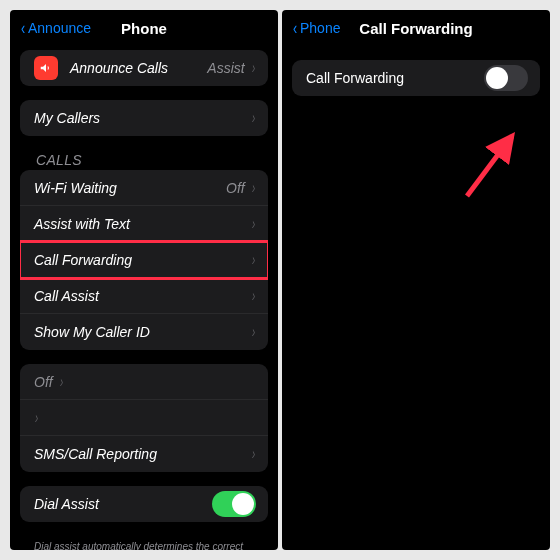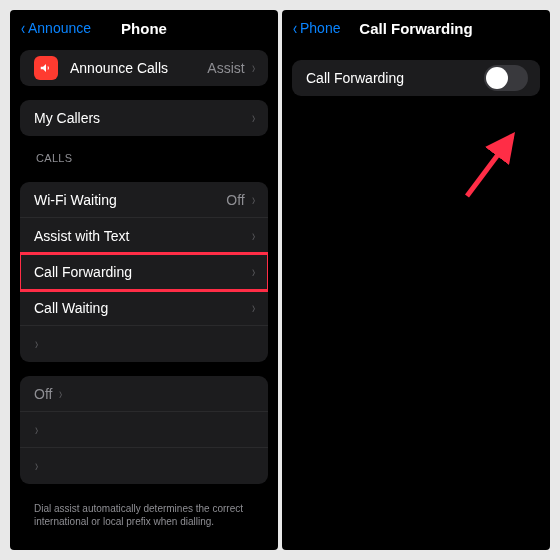--- a/index.html
+++ b/index.html
@@ -46,32 +46,33 @@
       font-size: 15px;
       font-weight: 600;
       position: absolute;
       left: 50%;
       transform: translateX(-50%);
     }
     .scroll-area {
       flex: 1;
       overflow: hidden;
       padding: 4px 10px 0 10px;
+      font-style: italic;
     }
     .group {
       background: #1c1c1e;
       border-radius: 9px;
       overflow: hidden;
       margin-bottom: 14px;
     }
     .group-title {
       color: #8e8e93;
-      font-size: 11px;
+      font-size: 14px;
       text-transform: uppercase;
-      padding: 2px 4px 18px 16px;
+      padding: 2px 4px 2px 16px;
       letter-spacing: 0.3px;
     }
     .row {
       display: flex;
       align-items: center;
       height: 36px;
       padding: 0 12px 0 14px;
       border-bottom: 0.5px solid #2a2a2c;
       font-size: 14px;
       color: #fff;
@@ -184,41 +185,51 @@
       </div>
       <div class="row">
         <span class="row-label">Assist with Text</span>
         <span class="chevron-right">›</span>
       </div>
       <div class="row row-highlight">
         <span class="row-label">Call Forwarding</span>
         <span class="chevron-right">›</span>
       </div>
       <div class="row">
-        <span class="row-label">Call Waiting</span>
-        <span class="chevron-right">›</span>
-      </div>
-      <div class="row">
+        <span class="row-label">Call Assist</span>
+        <span class="chevron-right">›</span>
+      </div>
+      <div class="row">
+        <span class="row-label">Show My Caller ID</span>
         <span class="chevron-right">›</span>
       </div>
     </div>
 
     <div class="group">
       <div class="row">
         <span class="row-value">Off</span>
         <span class="chevron-right">›</span>
       </div>
       <div class="row">
         <span class="chevron-right">›</span>
       </div>
       <div class="row">
-        <span class="chevron-right">›</span>
-      </div>
-    </div>
-
+        <span class="row-label">SMS/Call Reporting</span>
+        <span class="chevron-right">›</span>
+      </div>
+    </div>
+
+    <div class="group">
+      <div class="row">
+        <span class="row-label">Dial Assist</span>
+        <div class="toggle on">
+          <div class="toggle-knob"></div>
+        </div>
+      </div>
+    </div>
     <div class="footer-text">Dial assist automatically determines the correct international or local prefix when dialling.</div>
 
   </div>
 </div>
 
 <div class="phone-screen">
   <div class="nav-bar">
     <div class="nav-back">
       <span class="nav-chevron">‹</span>
       <span>Phone</span>

